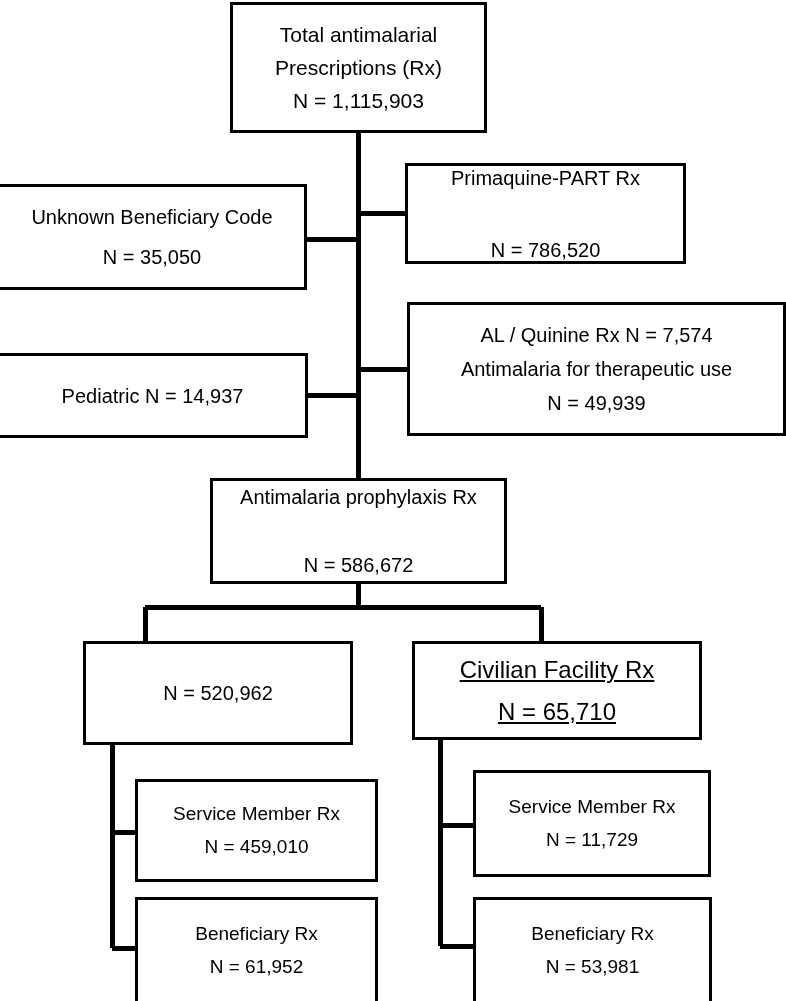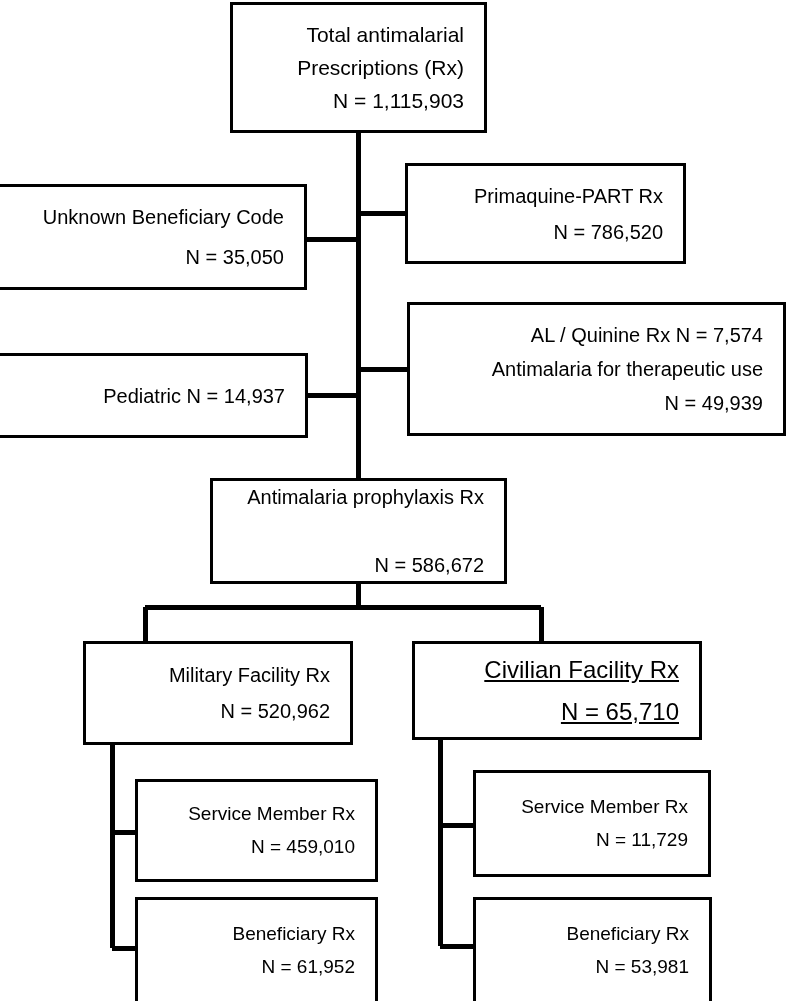--- a/index.html
+++ b/index.html
@@ -23,36 +23,36 @@
     height: 1001px;
     pointer-events: none;
   }
   .node {
     position: absolute;
     box-sizing: border-box;
     border: 3px solid #000000;
     background: #ffffff;
     display: flex;
     flex-direction: column;
-    align-items: flex-end;
+    align-items: center;
     justify-content: center;
     text-align: center;
     color: #000000;
     line-height: 1.30;
-    padding: 2px 20px;
+    padding: 2px 6px;
   }
   .node .line {
     display: block;
     white-space: nowrap;
   }
   
   .n-total        { left: 230px; top: 2px;   width: 257px; height: 131px; font-size: 21px; }
   .n-total .line  { margin: 3px 0; }
   .n-primaquine   { left: 405px; top: 163px; width: 281px; height: 101px; font-size: 20px; }
-  .n-primaquine .line { margin: 5px 0; }
+  .n-primaquine .line { margin: 23px 0; }
   .n-unknown      { left: -3px; top: 184px;  width: 310px; height: 106px; font-size: 20px; }
   .n-unknown .line{ margin: 7px 0; }
   .n-alquinine    { left: 407px; top: 302px; width: 379px; height: 134px; font-size: 20px; }
   .n-alquinine .line { margin: 4px 0; }
   .n-pediatric    { left: -3px; top: 353px;  width: 311px; height: 85px;  font-size: 20px; }
   .n-prophylaxis  { left: 210px; top: 478px; width: 297px; height: 106px; font-size: 20px; }
   .n-prophylaxis .line { margin: 21px 0; }
   .n-military     { left: 83px;  top: 641px; width: 270px; height: 104px; font-size: 20px; }
   .n-military .line { margin: 5px 0; }
   .n-civilian     { left: 412px; top: 641px; width: 290px; height: 99px;  font-size: 24px; text-decoration: underline; }
@@ -124,21 +124,20 @@
   <div class="node n-pediatric">
     <span class="line">Pediatric N = 14,937</span>
   </div>
 
   <div class="node n-prophylaxis">
     <span class="line">Antimalaria prophylaxis Rx</span>
     <span class="line">N = 586,672</span>
   </div>
 
   <div class="node n-military">
-    <span class="line">Military Facility Rx</span>
     <span class="line">N = 520,962</span>
   </div>
 
   <div class="node n-civilian">
     <span class="line">Civilian Facility Rx</span>
     <span class="line">N = 65,710</span>
   </div>
 
   <div class="node n-mil-service">
     <span class="line">Service Member Rx</span>

